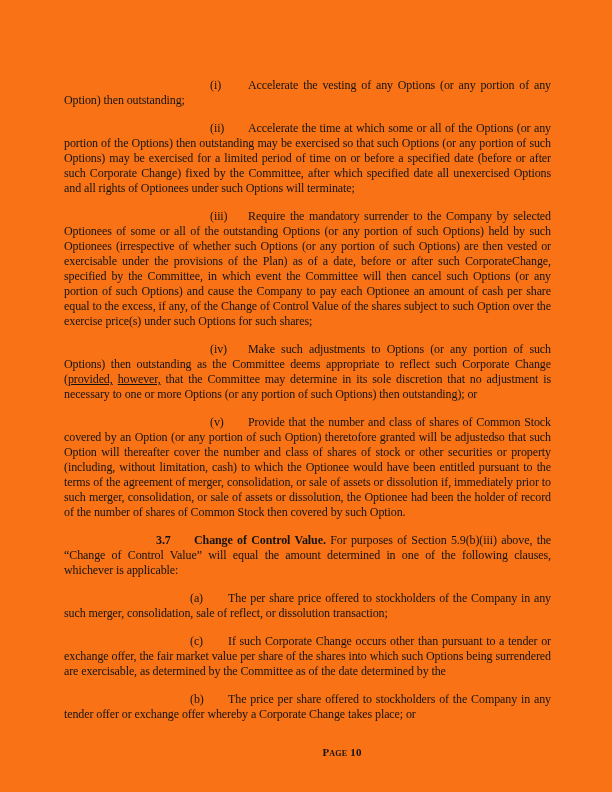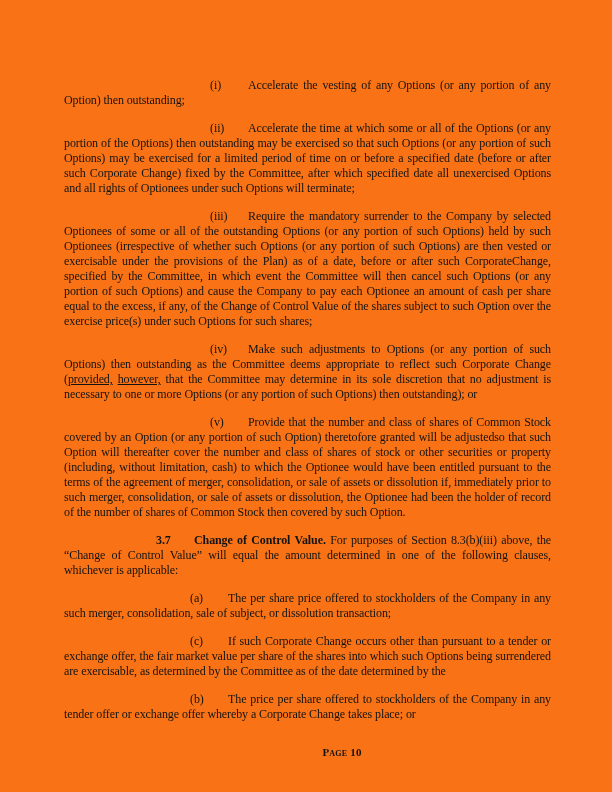--- a/index.html
+++ b/index.html
@@ -60,23 +60,23 @@
     <p class="para c1"><span class="mk">(i)</span><span>Accelerate the vesting of any Options (or any portion of any Option) then outstanding;</span></p>
 
     <p class="para c1"><span class="mk">(ii)</span><span>Accelerate the time at which some or all of the Options (or any portion of the Options) then outstanding may be exercised so that such Options (or any portion of such Options) may be exercised for a limited period of time on or before a specified date (before or after such Corporate Change) fixed by the Committee, after which specified date all unexercised Options and all rights of Optionees under such Options will terminate;</span></p>
 
     <p class="para c1"><span class="mk">(iii)</span><span>Require the mandatory surrender to the Company by selected Optionees of some or all of the outstanding Options (or any portion of such Options) held by such Optionees (irrespective of whether such Options (or any portion of such Options) are then vested or exercisable under the provisions of the Plan) as of a date, before or after such CorporateChange, specified by the Committee, in which event the Committee will then cancel such Options (or any portion of such Options) and cause the Company to pay each Optionee an amount of cash per share equal to the excess, if any, of the Change of Control Value of the shares subject to such Option over the exercise price(s) under such Options for such shares;</span></p>
 
     <p class="para c1"><span class="mk">(iv)</span><span>Make such adjustments to Options (or any portion of such Options) then outstanding as the Committee deems appropriate to reflect such Corporate Change (</span><span class="u">provided,</span><span> </span><span class="u">however,</span><span> that the Committee may determine in its sole discretion that no adjustment is necessary to one or more Options (or any portion of such Options) then outstanding); or</span></p>
 
     <p class="para c1"><span class="mk">(v)</span><span>Provide that the number and class of shares of Common Stock covered by an Option (or any portion of such Option) theretofore granted will be adjustedso that such Option will thereafter cover the number and class of shares of stock or other securities or property (including, without limitation, cash) to which the Optionee would have been entitled pursuant to the terms of the agreement of merger, consolidation, or sale of assets or dissolution if, immediately prior to such merger, consolidation, or sale of assets or dissolution, the Optionee had been the holder of record of the number of shares of Common Stock then covered by such Option.</span></p>
 
-    <p class="para c3"><span class="mk b">3.7</span><span class="hd">Change of Control Value</span><span class="b">.</span><span> For purposes of Section 8.3(b)(iii) above, the “Change of Control Value” will equal the amount determined in one of the following clauses, whichever is applicable:</span></p>
+    <p class="para c3"><span class="mk b">3.7</span><span class="hd">Change of Control Value</span><span class="b">.</span><span> For purposes of Section 5.9(b)(iii) above, the “Change of Control Value” will equal the amount determined in one of the following clauses, whichever is applicable:</span></p>
 
-    <p class="para c2"><span class="mk">(a)</span><span>The per share price offered to stockholders of the Company in any such merger, consolidation, sale of subject, or dissolution transaction;</span></p>
+    <p class="para c2"><span class="mk">(a)</span><span>The per share price offered to stockholders of the Company in any such merger, consolidation, sale of reflect, or dissolution transaction;</span></p>
 
     <p class="para c2"><span class="mk">(c)</span><span>If such Corporate Change occurs other than pursuant to a tender or exchange offer, the fair market value per share of the shares into which such Options being surrendered are exercisable, as determined by the Committee as of the date determined by the</span></p>
 
     <p class="para c2"><span class="mk">(b)</span><span>The price per share offered to stockholders of the Company in any tender offer or exchange offer whereby a Corporate Change takes place; or</span></p>
 
   </div>
 
   <div class="footer">Page 10</div>
 </div>
 

